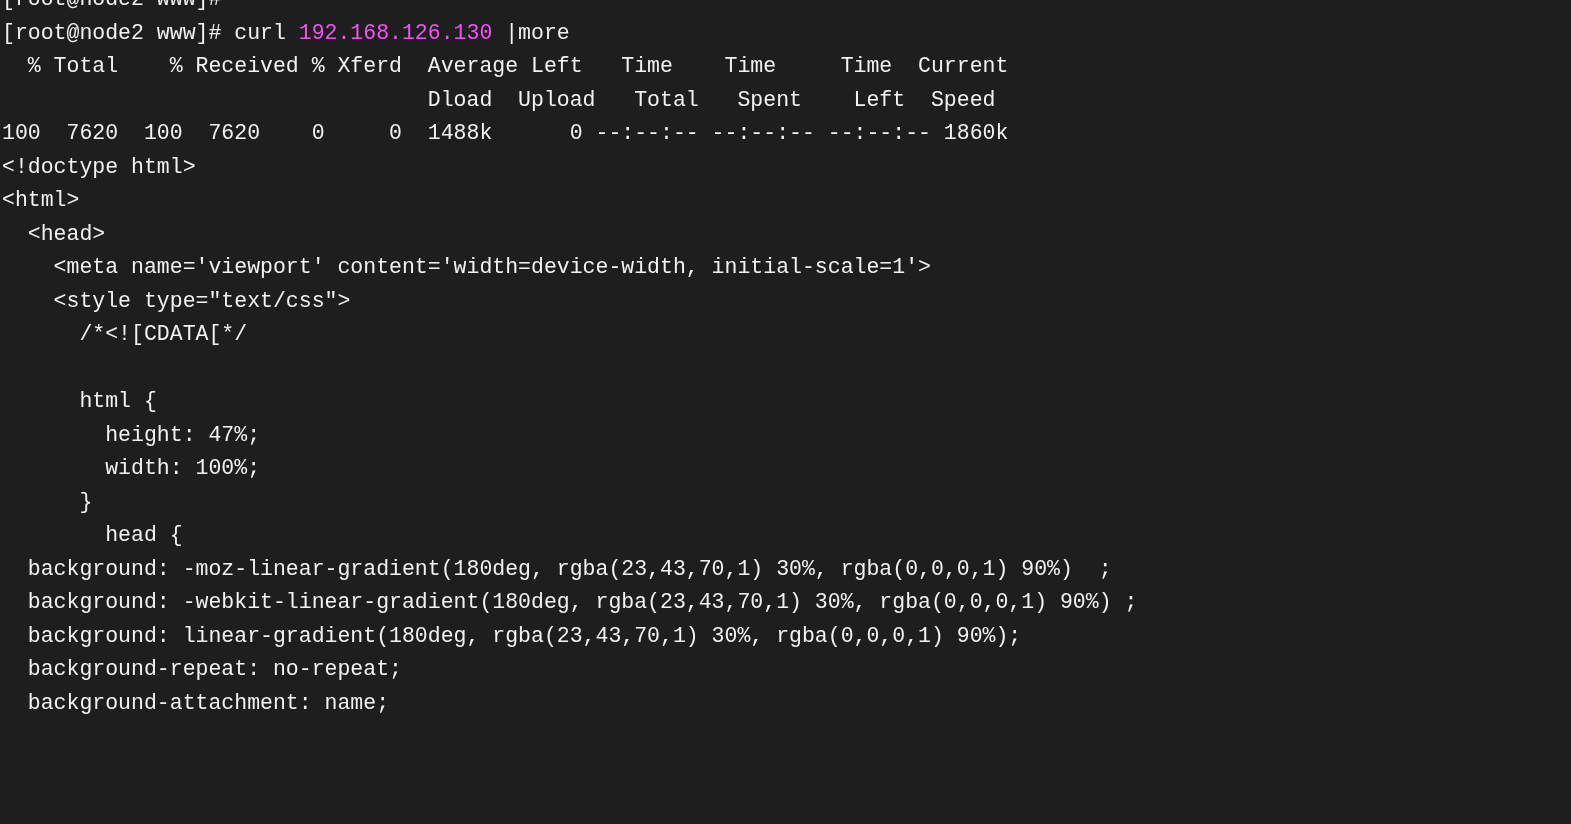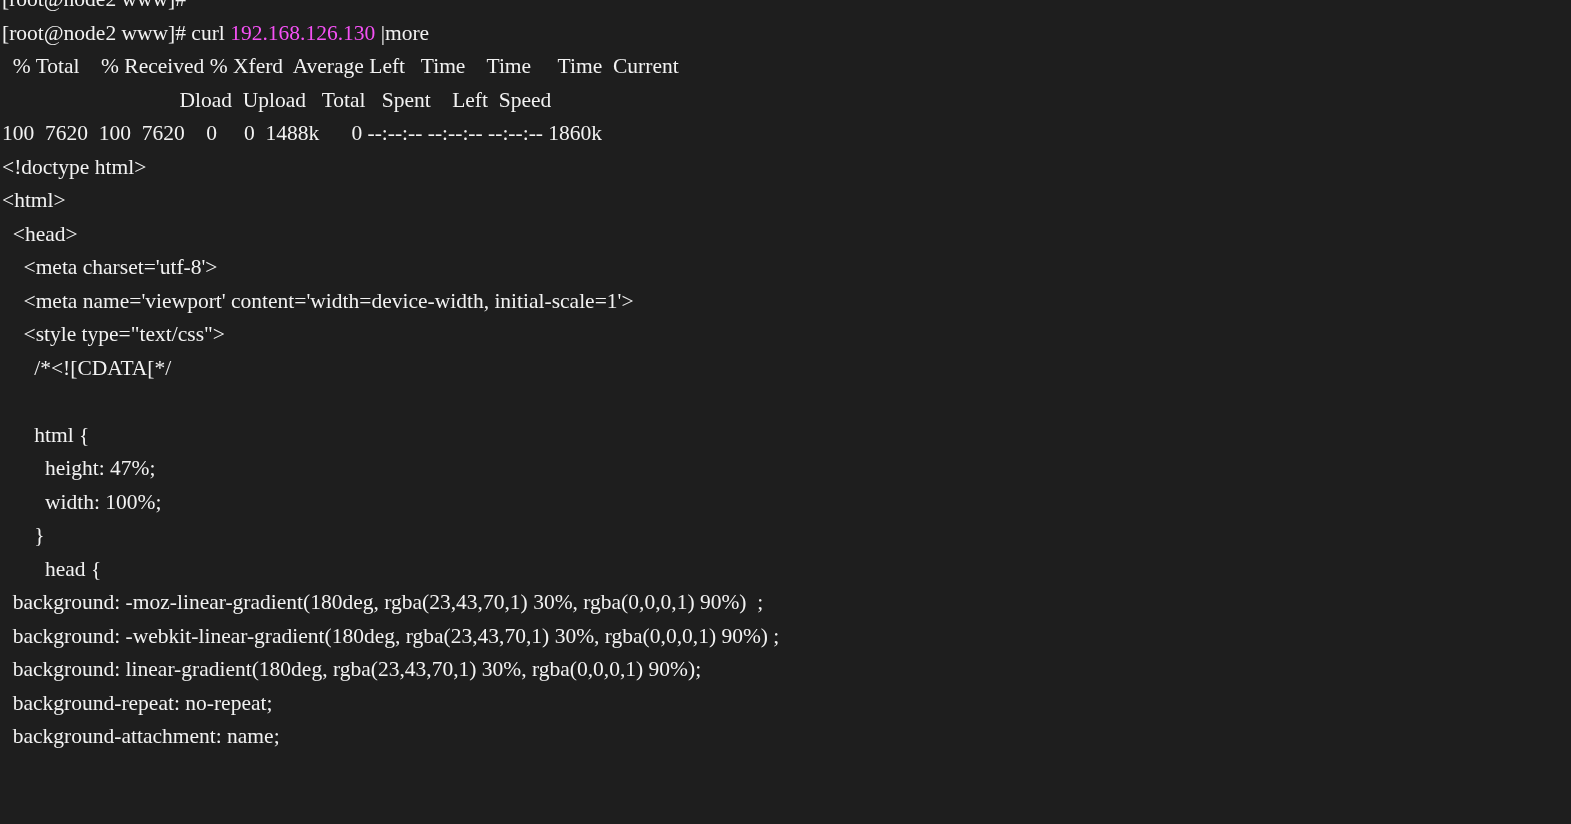--- a/index.html
+++ b/index.html
@@ -7,21 +7,21 @@
     margin: 0;
     padding: 0;
     background: #1e1e1e;
   }
   #terminal {
     position: relative;
     width: 1571px;
     height: 824px;
     background: #1e1e1e;
     overflow: hidden;
-    font-family: Liberation Serif, serif;
+    font-family: Liberation Mono, monospace;
     font-size: 21.5px;
     line-height: 33.5px;
     color: #f2f2f2;
     -webkit-font-smoothing: antialiased;
   }
   
   #screen {
     position: absolute;
     left: 0;
     top: -17px;
@@ -46,21 +46,20 @@
 <div id="terminal" style="background: rgb(30, 30, 30); color: rgb(242, 242, 242); font-size: 21.5px;">
   <div id="screen">
       <span class="line"><span class="fg-default">[root@node2 www]#</span></span>
       <span class="line"><span class="fg-default">[root@node2 www]# curl </span><span class="fg-magenta" style="color: rgb(245, 81, 245);">192.168.126.130</span><span class="fg-default"> |more</span></span>
       <span class="line"><span class="fg-default">  % Total    % Received % Xferd  Average Left   Time    Time     Time  Current</span></span>
       <span class="line"><span class="fg-default">                                 Dload  Upload   Total   Spent    Left  Speed</span></span>
       <span class="line"><span class="fg-default">100  7620  100  7620    0     0  1488k      0 --:--:-- --:--:-- --:--:-- 1860k</span></span>
       <span class="line"><span class="fg-default">&lt;!doctype html&gt;</span></span>
       <span class="line"><span class="fg-default">&lt;html&gt;</span></span>
       <span class="line"><span class="fg-default">  &lt;head&gt;</span></span>
-      <span class="line"><span class="fg-default">    &lt;meta charset='utf-8'&gt;</span></span>
       <span class="line"><span class="fg-default">    &lt;meta name='viewport' content='width=device-width, initial-scale=1'&gt;</span></span>
       <span class="line"><span class="fg-default">    &lt;style type="text/css"&gt;</span></span>
       <span class="line"><span class="fg-default">      /*&lt;![CDATA[*/</span></span>
       <span class="line"><span class="fg-default"></span></span>
       <span class="line"><span class="fg-default">      html {</span></span>
       <span class="line"><span class="fg-default">        height: 47%;</span></span>
       <span class="line"><span class="fg-default">        width: 100%;</span></span>
       <span class="line"><span class="fg-default">      }</span></span>
       <span class="line"><span class="fg-default">        head {</span></span>
       <span class="line"><span class="fg-default">  background: -moz-linear-gradient(180deg, rgba(23,43,70,1) 30%, rgba(0,0,0,1) 90%)  ;</span></span>

